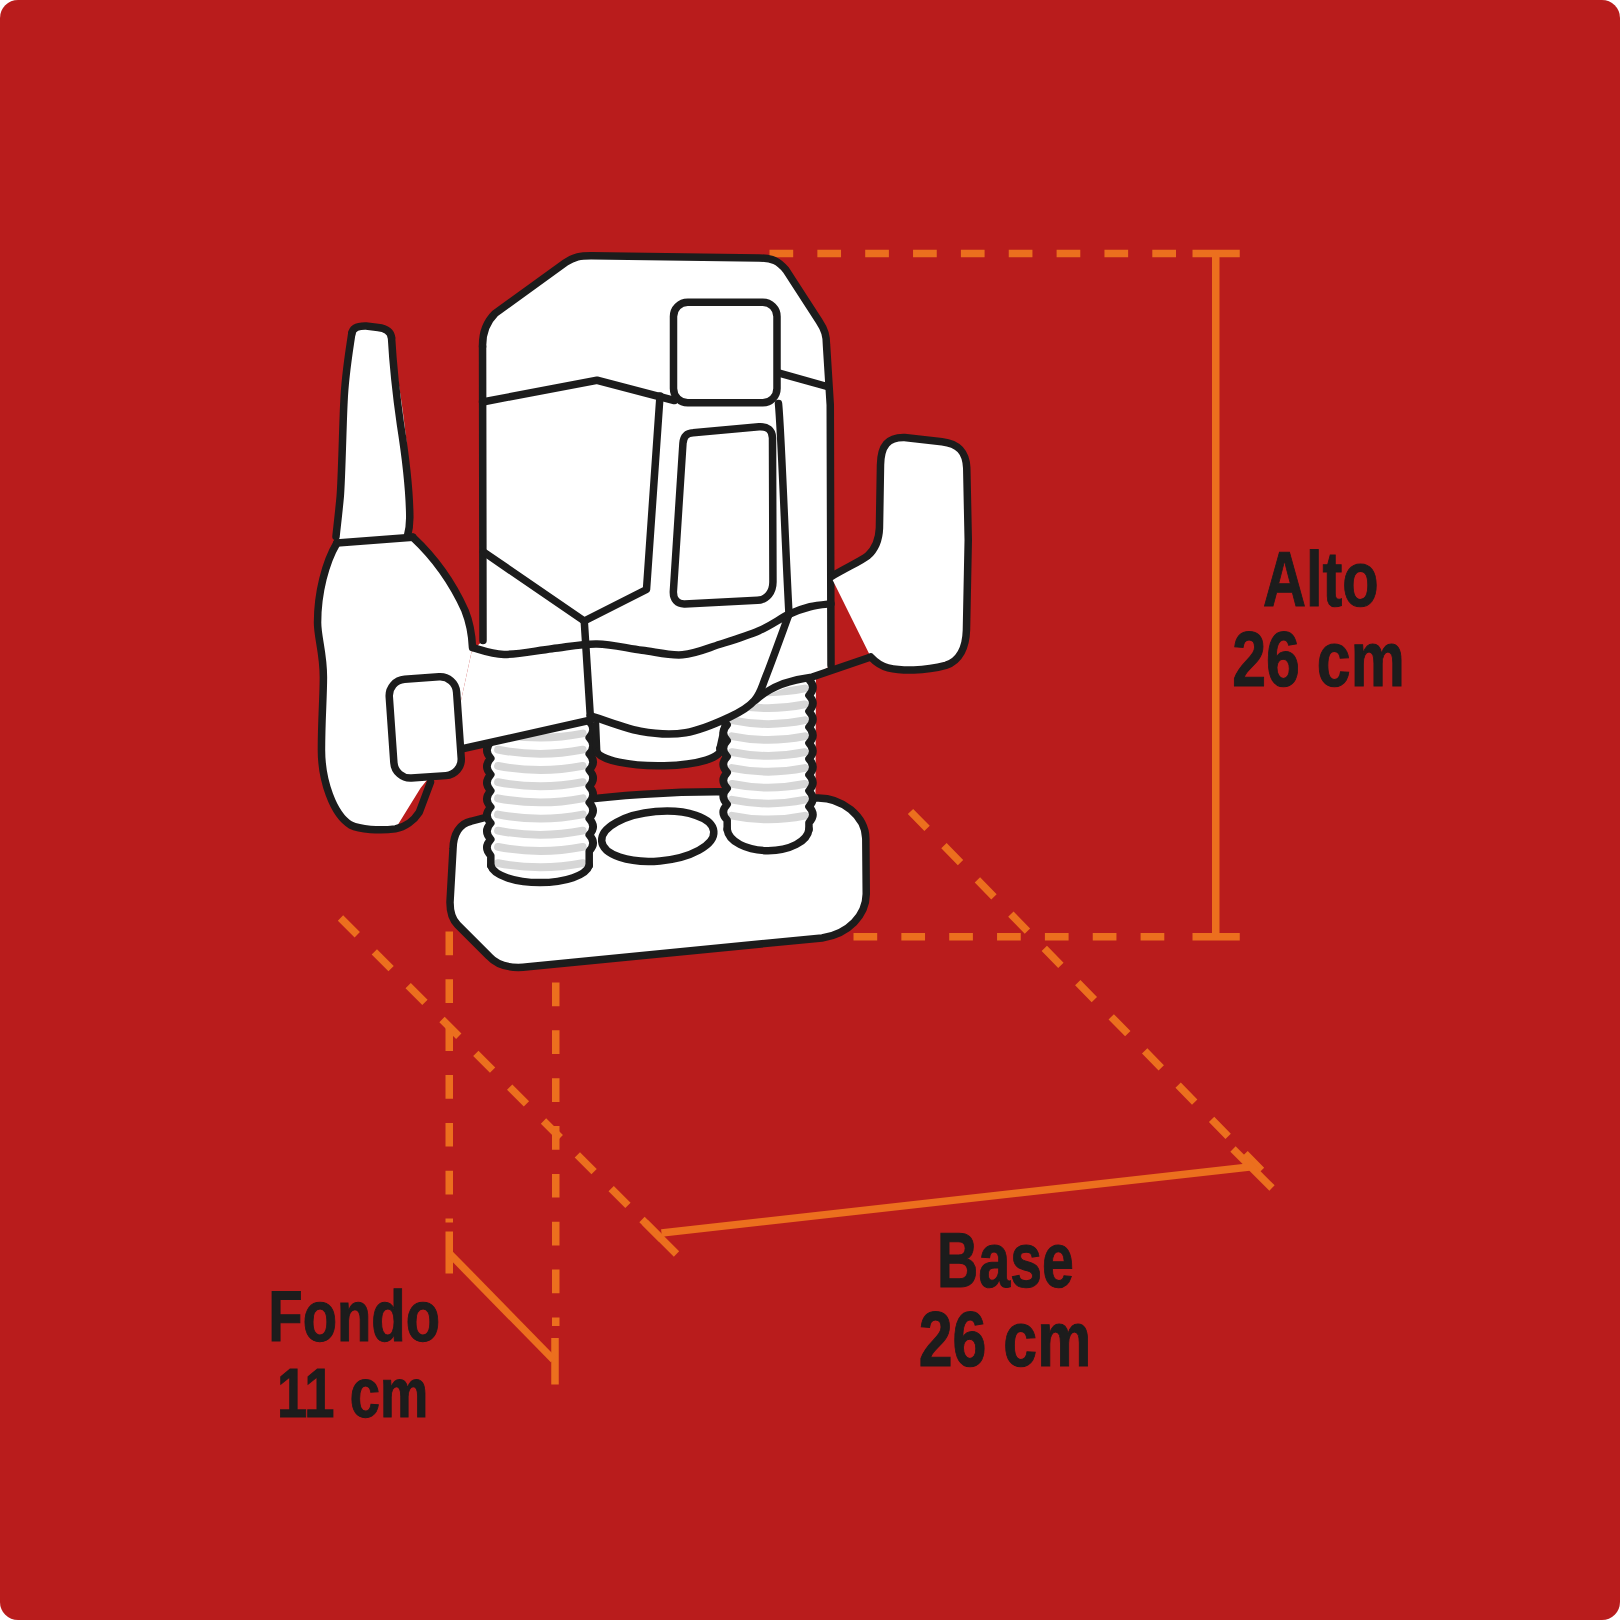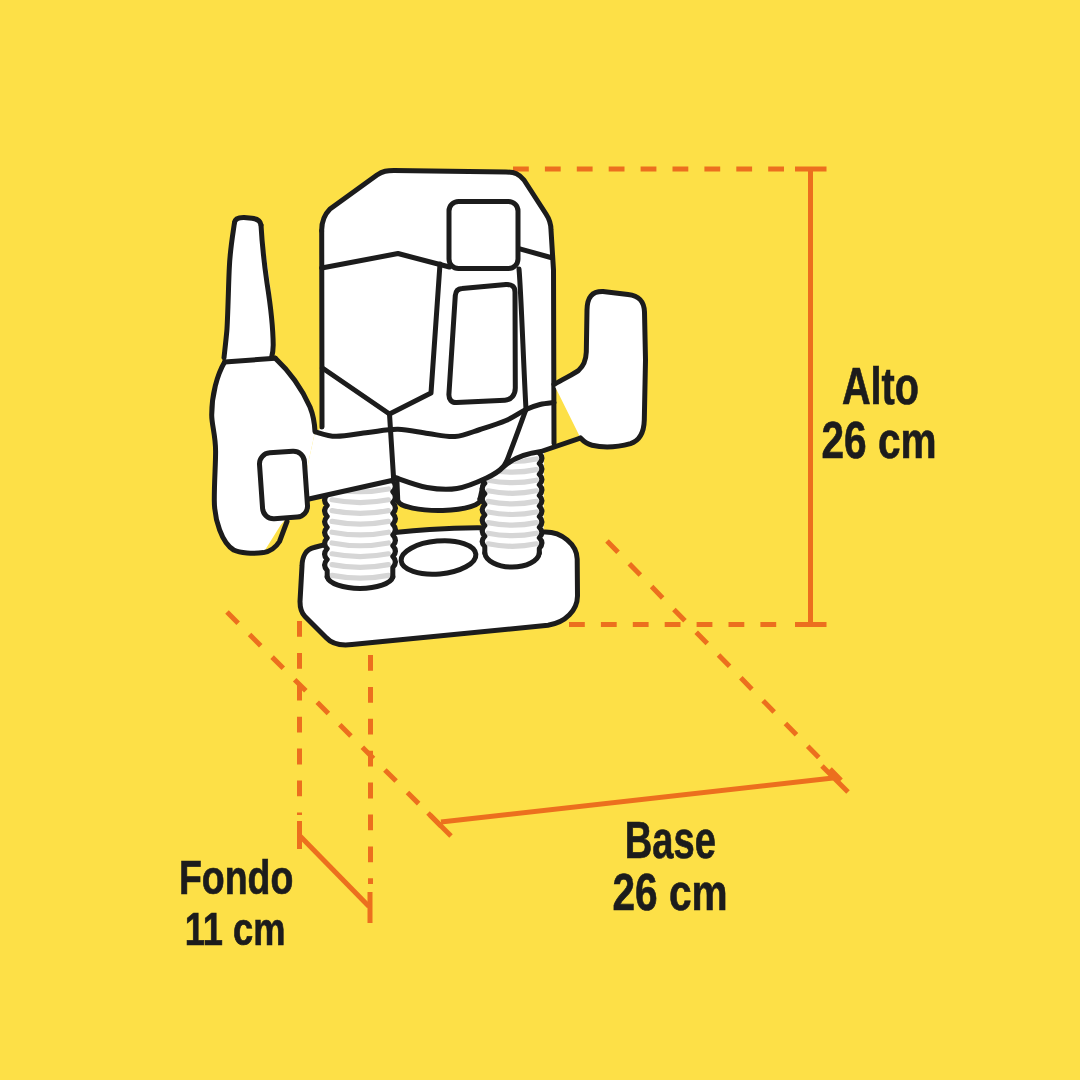--- a/index.html
+++ b/index.html
@@ -1,16 +1,16 @@
 <!DOCTYPE html>
 <html><head>
 <meta charset="utf-8">
 <style>
   html,body{margin:0;padding:0;background:#ffffff;}
-  .page{position:relative;width:1080px;height:1080px;background:#fde047;overflow:hidden;}
+  .page{position:relative;width:1080px;height:1080px;background:#b91c1c;overflow:hidden;border-radius:12px;}
   svg{position:absolute;left:0;top:0;}
   text{font-family:"Liberation Sans", sans-serif;font-weight:bold;fill:#1C1C1C;stroke:#1C1C1C;stroke-width:0.7;}
 </style>
 </head>
 <body>
 <div class="page">
 <svg width="1080" height="1080" viewBox="0 0 1080 1080">
 
   <g stroke="#EC6F1E" stroke-width="5" fill="none">
     <path d="M513,169 H792" stroke-dasharray="15.8 16.1"></path>

